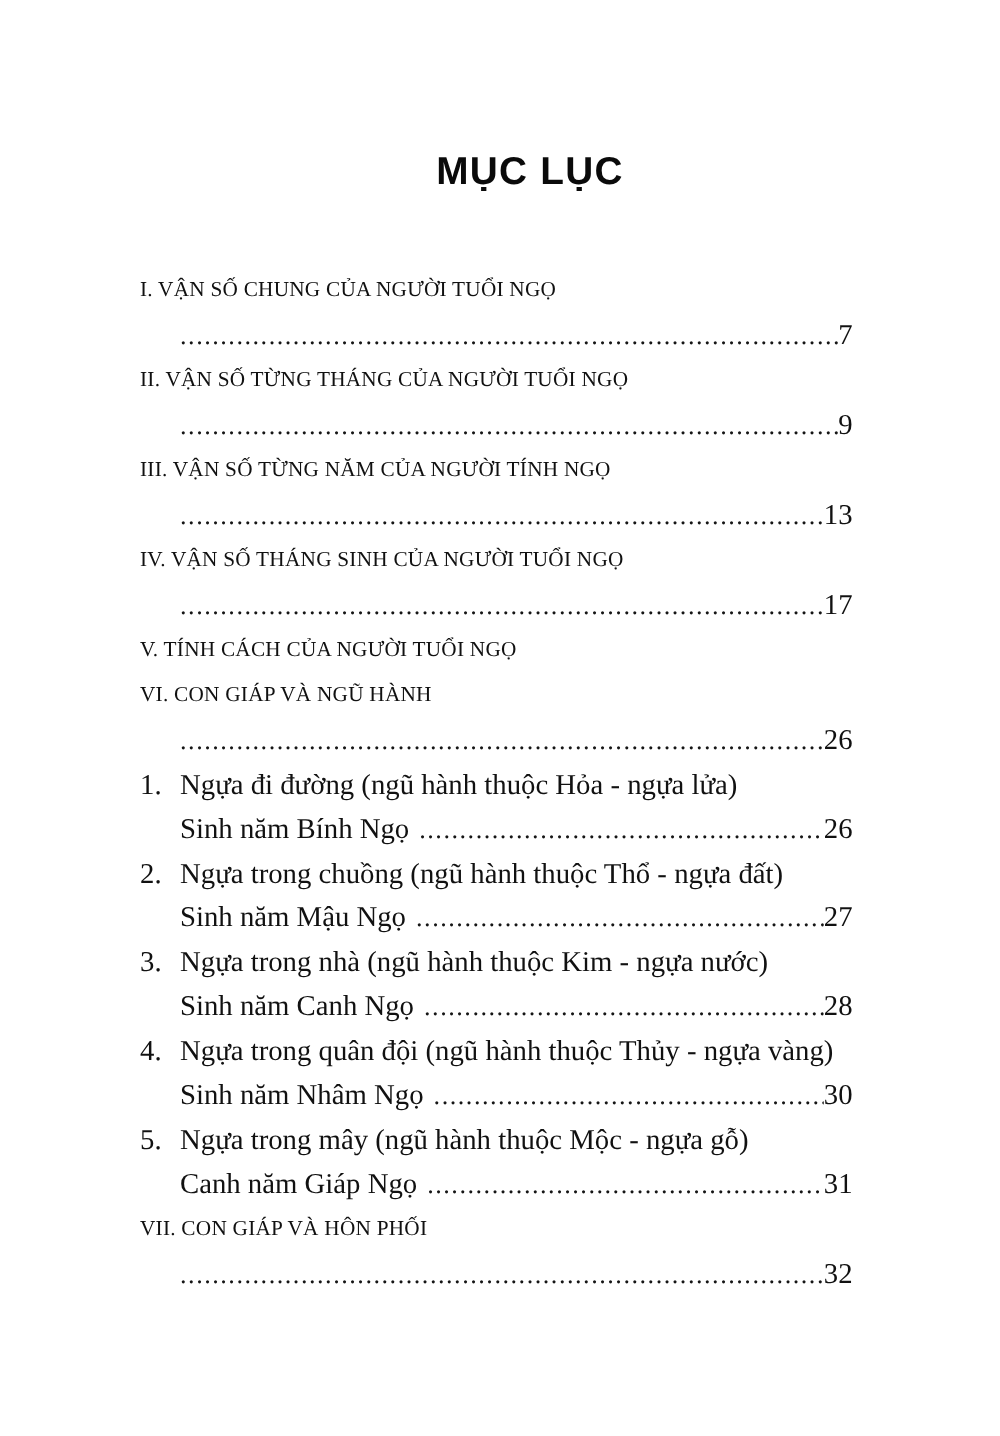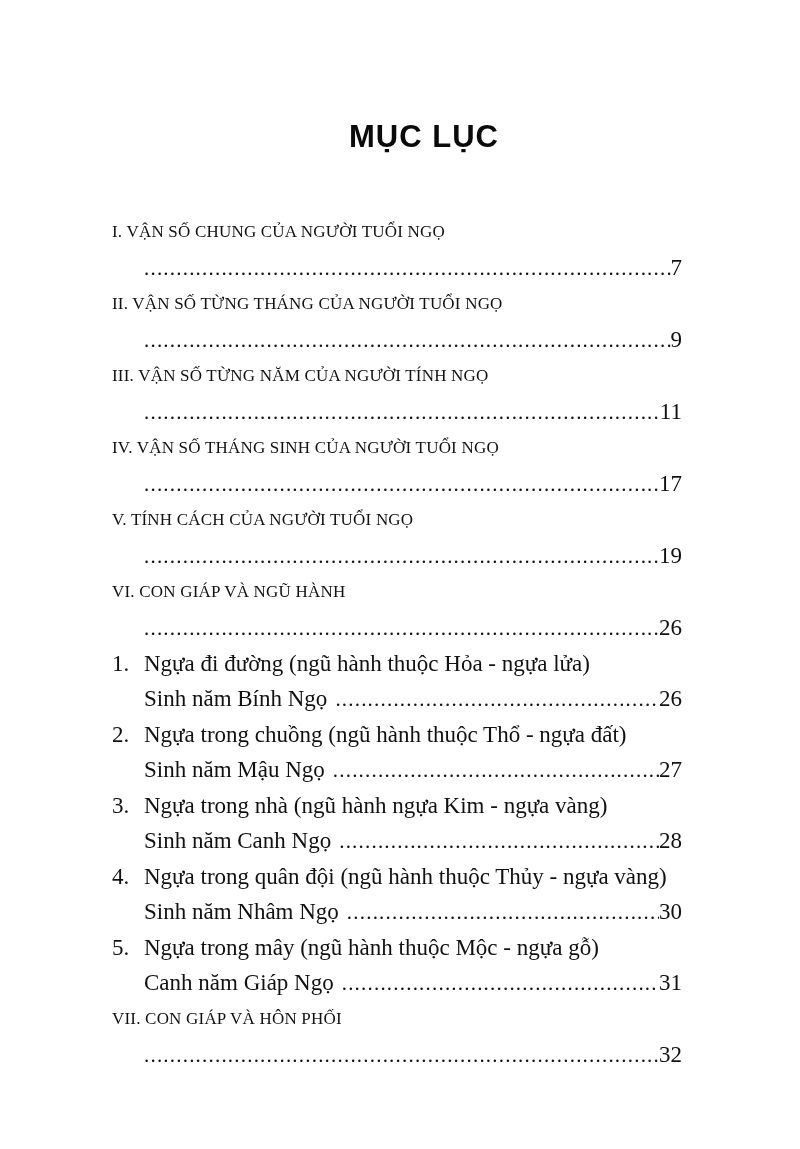--- a/index.html
+++ b/index.html
@@ -110,38 +110,34 @@
       <div class="leader-row indent">
         <span class="dots"></span>
         <span class="page-num">9</span>
       </div>
     </div>
 
     <div class="section">
       <div class="section-title">III. VẬN SỐ TỪNG NĂM CỦA NGƯỜI TÍNH NGỌ</div>
       <div class="leader-row indent">
         <span class="dots"></span>
-        <span class="page-num">11</span>
+        <span class="page-num">13</span>
       </div>
     </div>
 
     <div class="section">
       <div class="section-title">IV. VẬN SỐ THÁNG SINH CỦA NGƯỜI TUỔI NGỌ</div>
       <div class="leader-row indent">
         <span class="dots"></span>
         <span class="page-num">17</span>
       </div>
     </div>
 
     <div class="section">
       <div class="section-title">V. TÍNH CÁCH CỦA NGƯỜI TUỔI NGỌ</div>
-      <div class="leader-row indent">
-        <span class="dots"></span>
-        <span class="page-num">19</span>
-      </div>
     </div>
 
     <div class="section">
       <div class="section-title">VI. CON GIÁP VÀ NGŨ HÀNH</div>
       <div class="leader-row indent">
         <span class="dots"></span>
         <span class="page-num">26</span>
       </div>
     </div>
 
@@ -165,21 +161,21 @@
       <div class="sub-line2">
         <span class="sub-label">Sinh năm Mậu Ngọ</span>
         <span class="dots"></span>
         <span class="page-num">27</span>
       </div>
     </div>
 
     <div class="sub-item">
       <div class="sub-line1">
         <span class="sub-num">3.</span>
-        <span class="sub-text">Ngựa trong nhà (ngũ hành ngựa Kim - ngựa vàng)</span>
+        <span class="sub-text">Ngựa trong nhà (ngũ hành thuộc Kim - ngựa nước)</span>
       </div>
       <div class="sub-line2">
         <span class="sub-label">Sinh năm Canh Ngọ</span>
         <span class="dots"></span>
         <span class="page-num">28</span>
       </div>
     </div>
 
     <div class="sub-item">
       <div class="sub-line1">

